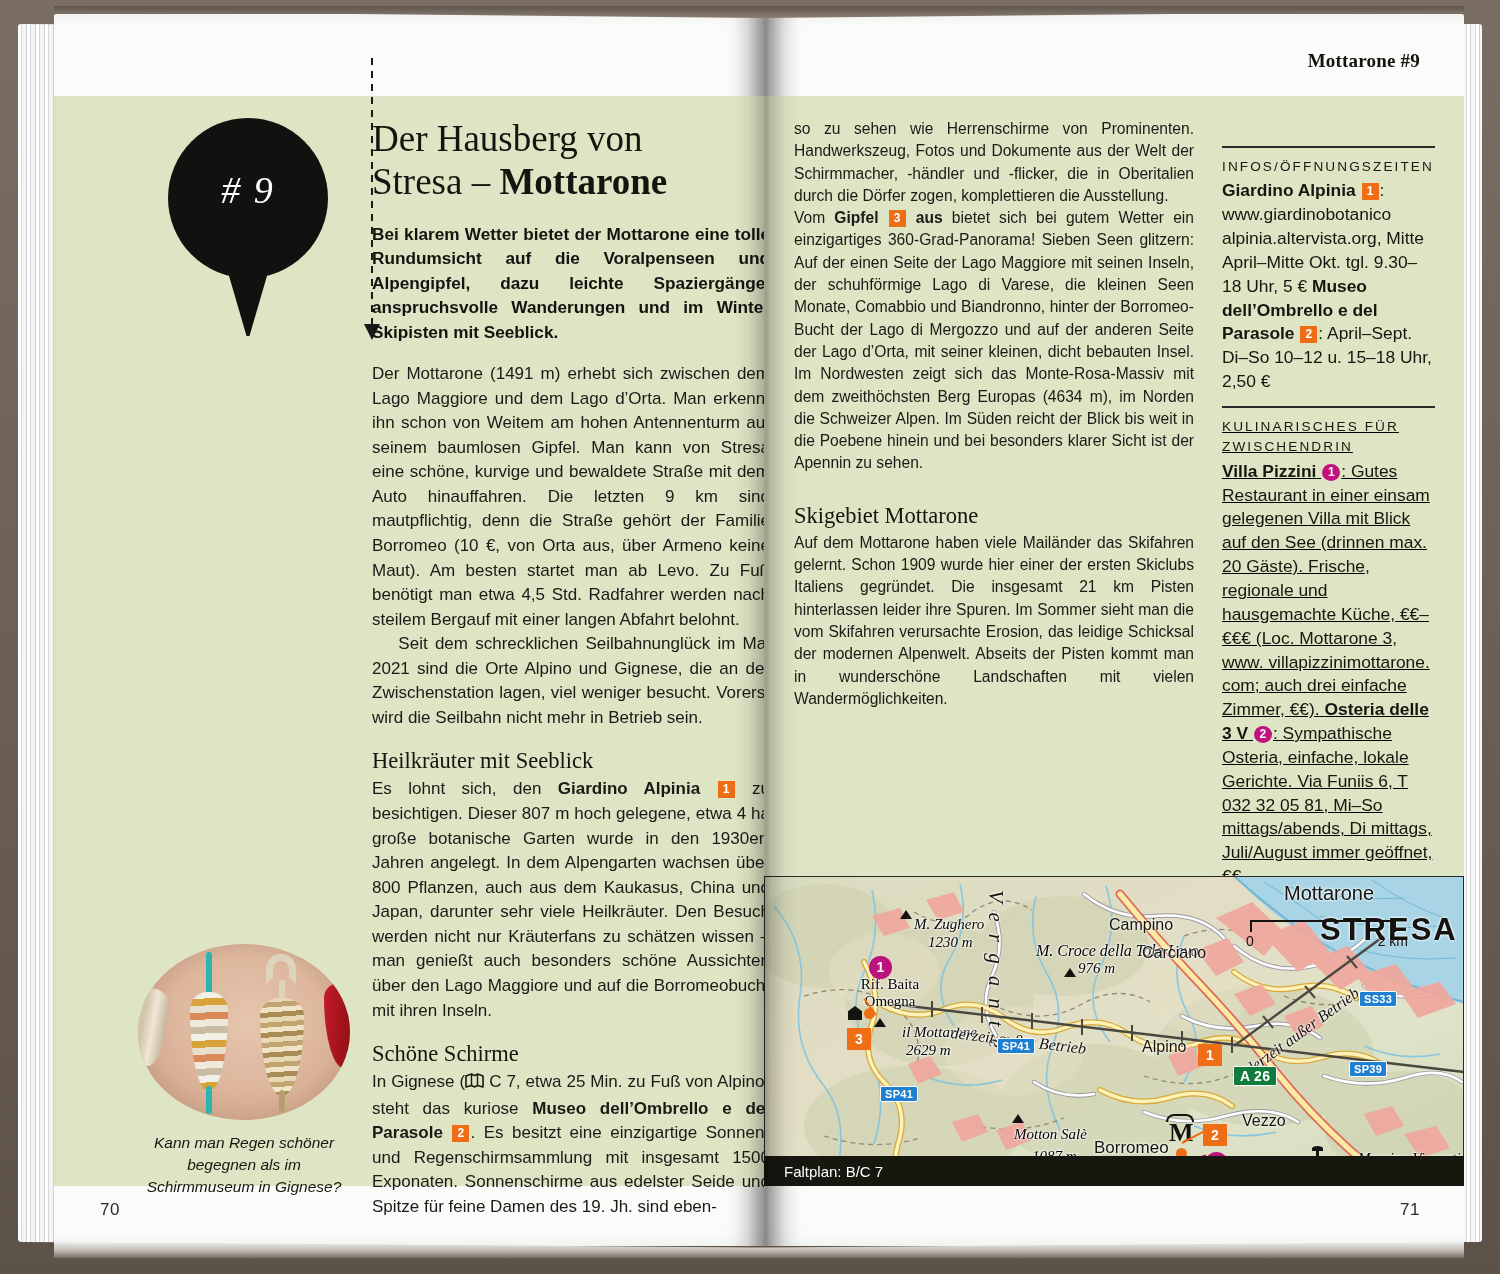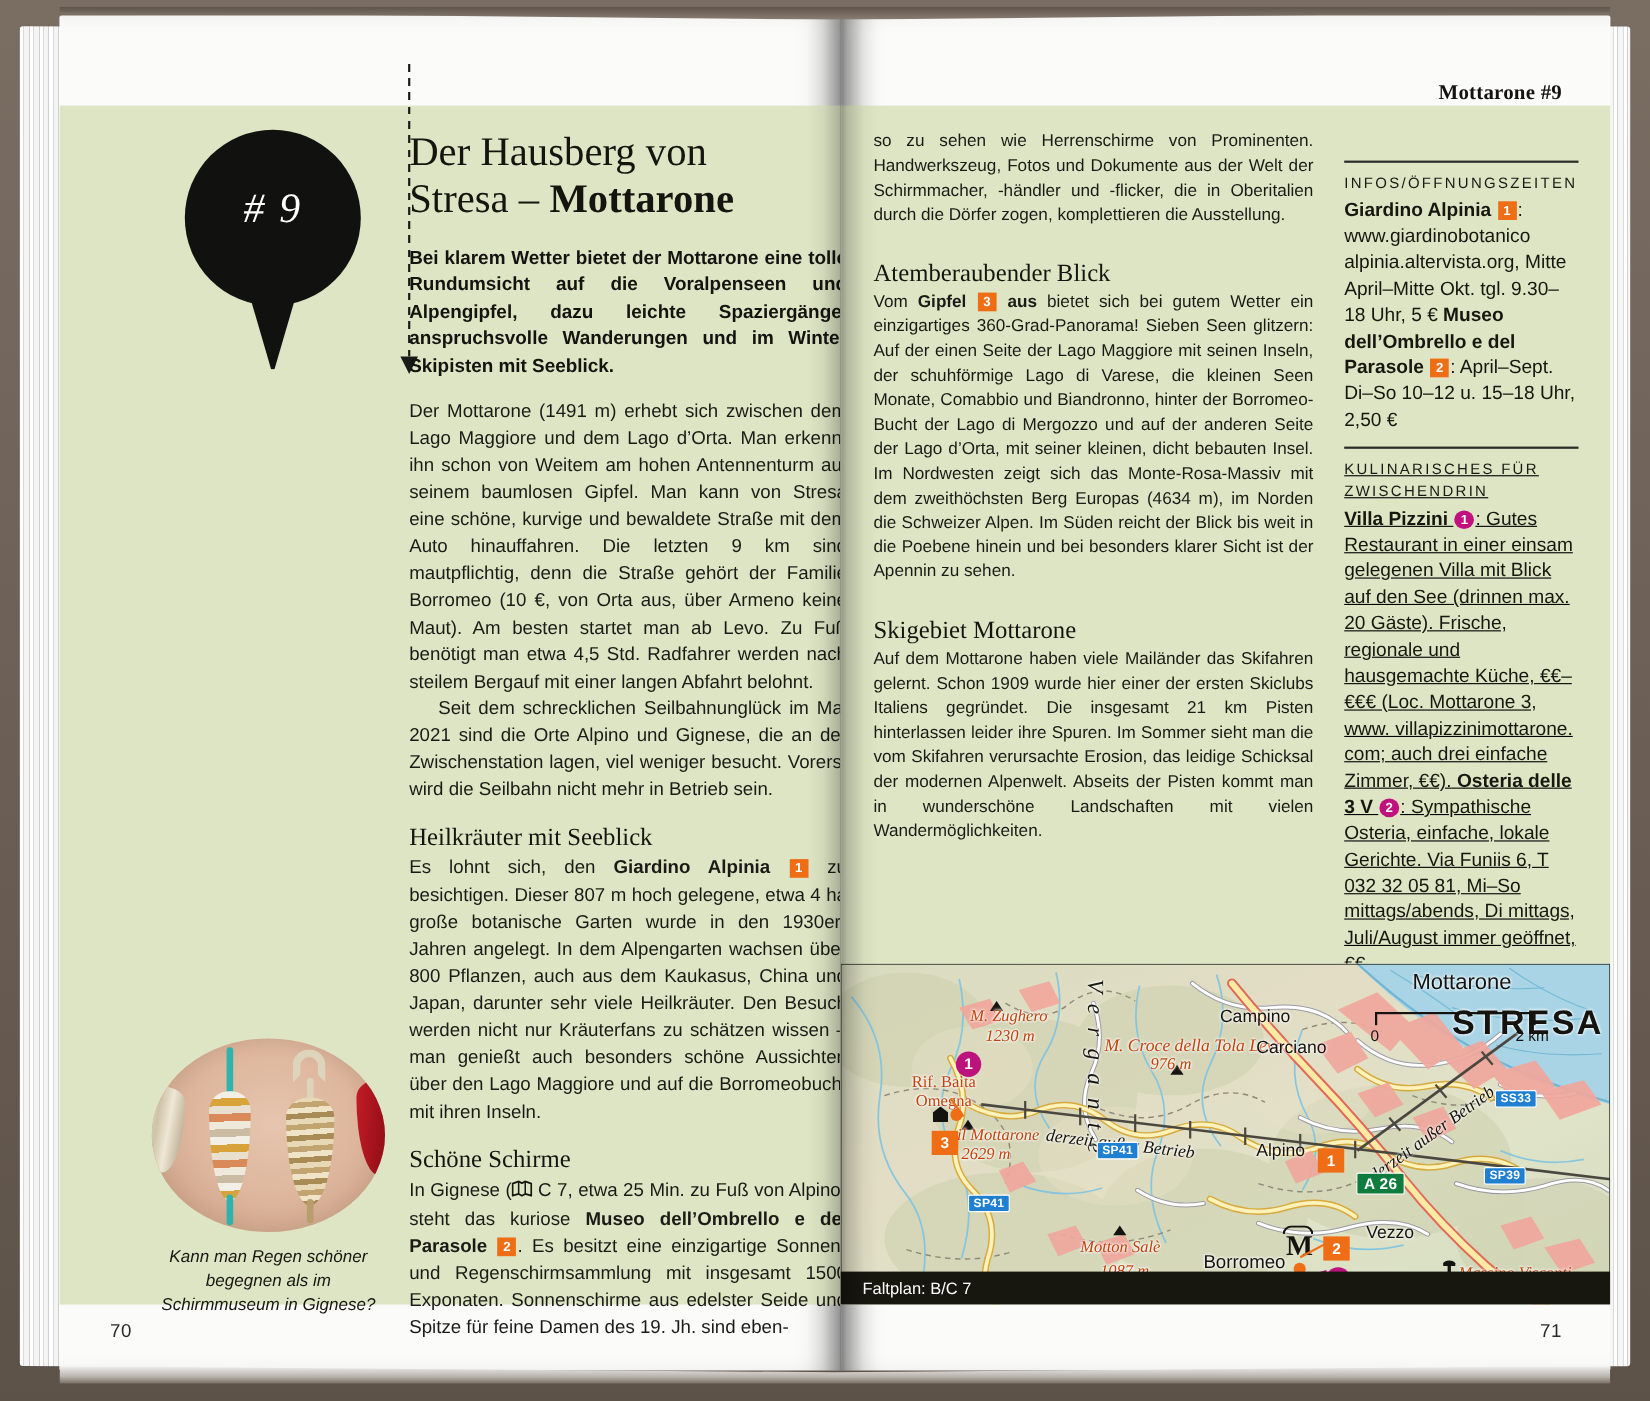--- a/index.html
+++ b/index.html
@@ -79,21 +79,20 @@
   }
   .green.l { left: 0;  top: 82px; width: 710px; height: 1090px; }
   .green.r { left: 0;  top: 82px; width: 700px; height: 1090px; }
 
   
   .running-head {
     position: absolute; right: 44px; top: 36px;
     font-family: "Liberation Serif", serif;
     font-size: 19px; font-weight: bold; color: #15130f;
     letter-spacing: .2px;
-    margin-top: 24px;
   }
 
   .folio {
     position: absolute; bottom: 26px;
     font-family: "Liberation Sans", sans-serif;
     font-size: 17px; color: #2a2a27; letter-spacing: .5px;
   }
   .folio.l { left: 46px; }
   .folio.r { right: 44px; margin-top: 32px; }
 
@@ -218,22 +217,23 @@
   }
   .map-canvas { position:absolute; inset:0; }
   .map-foot {
     position:absolute; left:0; bottom:0; width:700px; height:30px;
     background:#17160f; color:#fff;
     font-family:"Liberation Sans",sans-serif; font-size:15px;
     display:flex; align-items:center; padding-left:20px;
   }
   .mlabel {
     position:absolute; font-family:"Liberation Serif", serif;
-    font-style: italic; color:#c2410c; white-space:nowrap;
+    font-style: italic; color:#000000; white-space:nowrap;
     text-shadow: 0 0 3px #fff, 0 0 3px #fff, 0 0 2px #fff;
+    margin-left: 32px;
   }
   .mlabel.up { font-style: normal; }
   .mtri { position:absolute; width:0;height:0;
     border-left:6px solid transparent; border-right:6px solid transparent;
     border-bottom:9px solid #141310; }
   .mchip {
     position:absolute; font-family:"Liberation Sans",sans-serif;
     font-weight:bold; font-size:14px; color:#fff; text-align:center;
     line-height:22px; width:24px; height:22px; background:#ef6d14;
   }
@@ -346,21 +346,20 @@
     <div class="page right">
       <div class="green r"></div>
 
       <div class="running-head">Mottarone #9</div>
 
       <div class="col-mid">
         <div class="body sm">
           <p style="text-indent:0">so zu sehen wie Herrenschirme von Prominenten. Handwerkszeug, Fotos und Dokumente aus der Welt der Schirmmacher, -händler und -flicker, die in Oberitalien durch die Dörfer zogen, komplettieren die Ausstellung.</p>
         </div>
 
-        <div class="h2" style="margin-top:27px;">Atemberaubender Blick</div>
         <div class="body sm">
             <p style="text-indent:0"><span>Vom </span><b>Gipfel</b> <span class="chip orange">3</span><b> aus</b><span> bietet sich bei gutem Wetter ein einzigartiges 360-Grad-Panorama! Sieben Seen glitzern: Auf der einen Seite der Lago Maggiore mit seinen Inseln, der schuhförmige Lago di Varese, die kleinen Seen Monate, Comabbio und Biandronno, hinter der Borromeo-Bucht der Lago di Mergozzo und auf der anderen Seite der Lago d’Orta, mit seiner kleinen, dicht bebauten Insel. Im Nordwesten zeigt sich das Monte-Rosa-Massiv mit dem zweithöchsten Berg Europas (4634 m), im Norden die Schweizer Alpen. Im Süden reicht der Blick bis weit in die Poebene hinein und bei besonders klarer Sicht ist der Apennin zu sehen.</span></p>
         </div>
 
         <div class="h2" style="margin-top:27px;">Skigebiet Mottarone</div>
         <div class="body sm">
           <p style="text-indent:0">Auf dem Mottarone haben viele Mailänder das Skifahren gelernt. Schon 1909 wurde hier einer der ersten Skiclubs Italiens gegründet. Die insgesamt 21 km Pisten hinterlassen leider ihre Spuren. Im Sommer sieht man die vom Skifahren verursachte Erosion, das leidige Schicksal der modernen Alpenwelt. Abseits der Pisten kommt man in wunderschöne Landschaften mit vielen Wandermöglichkeiten.</p>
         </div>
       </div>
 

